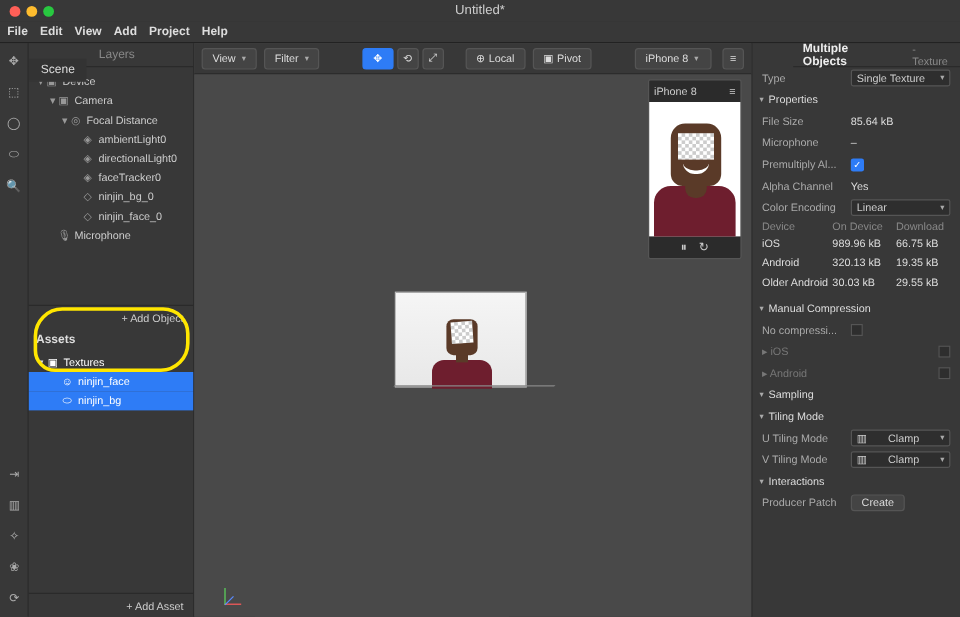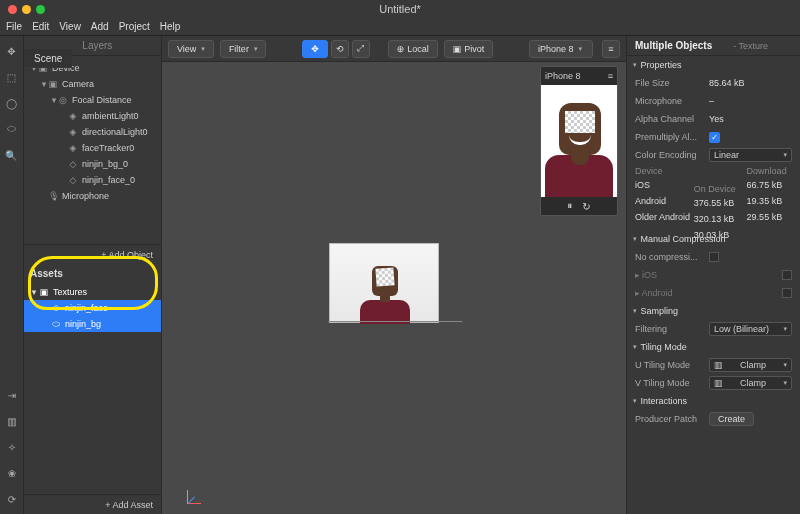--- a/index.html
+++ b/index.html
@@ -3,33 +3,33 @@
 <meta charset="utf-8">
 <style>
   * { box-sizing: border-box; margin: 0; padding: 0; font-family: -apple-system, Helvetica, Arial, sans-serif; }
   body { width: 800px; height: 514px; background: #383838; color: #ccc; font-size: 10px; overflow: hidden; position: relative; }
   .titlebar { height: 18px; background: #383838; display: flex; align-items: center; position: relative; }
   .traffic { display: flex; gap: 5px; margin-left: 8px; }
   .dot { width: 9px; height: 9px; border-radius: 50%; }
   .red { background: #ff5f57; } .yellow { background: #febc2e; } .green { background: #28c840; }
   .title { position: absolute; left: 50%; transform: translateX(-50%); color: #ccc; font-size: 11px; }
   .menubar { height: 18px; background: #383838; display: flex; align-items: center; padding-left: 6px; gap: 10px; font-size: 10px; border-bottom: 1px solid #222; }
-  .menubar span { color: #ddd; }
+  .menubar span { color: #ddd; font-weight: bold; }
   .main { display: flex; height: 478px; }
   .toolstrip { width: 24px; background: #383838; border-right: 1px solid #2a2a2a; display: flex; flex-direction: column; align-items: center; padding-top: 8px; gap: 12px; }
   .toolstrip .ic { width: 14px; height: 14px; color: #aaa; display:flex; align-items:center; justify-content:center;}
   .leftcol { width: 138px; background: #383838; border-right: 1px solid #2a2a2a; display: flex; flex-direction: column; position: relative; }
   .tabhdr { display: flex; height: 20px; border-bottom: 1px solid #2a2a2a; font-size: 10px; }
   .tabhdr div { padding: 4px 10px; color: #888; }
   .tabhdr .active { background: #333; color: #ddd; border-bottom:1px solid #383838; position:relative; top:13px; }
   .tree { flex: 0 0 188px; overflow: hidden; padding: 4px 0; }
   .ti { display: flex; align-items: center; height: 16px; color: #ccc; font-size: 9px; white-space: nowrap; }
   .ti .tw { width: 8px; text-align:center; color:#999; }
   .ti .ic { margin-right: 4px; color:#999; width:10px; text-align:center;}
-  .addbar { height: 20px; border-top: 1px solid #2a2a2a; display:flex; align-items:center; justify-content:flex-end; padding-right:8px; color:#ccc; font-size:9px; }
+  .addbar { height: 20px; border-top: 1px solid #2a2a2a; display:flex; align-items:center; justify-content:flex-end; padding-right:8px; color:#ccc; font-size:9px;margin-top:10px; }
   .assets-hdr { height:18px; padding:4px 6px; color:#ddd; font-weight:600; font-size:10px; }
   .assets-tree { flex:1; padding-top:2px; }
   .at { display:flex; align-items:center; height:16px; font-size:9px; color:#fff; padding-left:6px;}
   .at.sel { background:#2e7cf6; }
   .at .tw { width:8px; color:#ddd; text-align:center;}
   .at .ic { width:12px; text-align:center; margin-right:3px; }
   .highlight { position:absolute; left:4px; top:220px; width:130px; height:54px; border:3px solid #ffe600; border-radius:24px 22px 24px 18px; pointer-events:none; }
   .viewport { flex: 1; background: #4a4a4a; position: relative; display:flex; flex-direction:column; }
   .vp-top { height: 26px; display:flex; align-items:center; padding: 0 6px; gap:6px; background:#383838; border-bottom:1px solid #2a2a2a; }
   .btngrp { display:flex; align-items:center; }
@@ -54,35 +54,35 @@
   .preview { position:absolute; right:8px; top:30px; width:78px; background:#2b2b2b; border:1px solid #555; border-radius:2px; }
   .preview-hdr { height:18px; display:flex; align-items:center; justify-content:space-between; padding:0 4px; font-size:9px; color:#ccc;}
   .preview-img { height:112px; background:#fff; position:relative; overflow:hidden;}
   .preview-img .phead { position:absolute; left:18px; top:18px; width:42px; height:52px; background:#5a3a28; border-radius:12px 12px 10px 10px;}
   .preview-img .psmile { position:absolute; left:28px; top:50px; width:22px; height:10px; border-bottom:3px solid #fff; border-radius:0 0 12px 12px;}
   .preview-img .pchecker { position:absolute; left:24px; top:26px; width:30px; height:22px; background: repeating-conic-gradient(#ccc 0 25%, #fff 0 50%) 0 0/6px 6px;}
   .preview-img .pshirt { position:absolute; left:4px; top:70px; right:4px; height:44px; background:#6e1e2e; border-radius:14px 14px 0 0;}
   .preview-img .pcollar { position:absolute; left:30px; top:68px; width:18px; height:12px; background:#5a3a28; border-radius:0 0 8px 8px;}
   .preview-ftr { height:18px; display:flex; align-items:center; justify-content:center; gap:10px; color:#ccc;}
   .inspector { width: 174px; background: #383838; border-left: 1px solid #2a2a2a; overflow:hidden; font-size:9px; color:#ccc; }
-  .insp-hdr { height:20px; display:flex; align-items:center; padding:0 8px; gap:21px; border-bottom:1px solid #2a2a2a;}
+  .insp-hdr { height:20px; display:flex; align-items:center; padding:0 8px; gap:21px; border-bottom:1px solid #2a2a2a;margin-left:34px;}
   .insp-hdr b { color:#eee; font-size:10px;}
   .insp-hdr span { color:#888;}
   .row { display:flex; align-items:center; height:18px; padding: 0 8px;}
   .row .lab { width:74px; color:#aaa;}
   .row .val { color:#ddd;}
   .select { flex:1; background:#2e2e2e; border:1px solid #555; border-radius:2px; padding:1px 4px; display:flex; justify-content:space-between; align-items:center;}
   .select::after{content:"▾"; font-size:7px; color:#aaa;}
   .sect { display:flex; align-items:center; height:18px; padding:0 6px; color:#ddd; font-weight:400;}
   .sect::before { content:"▾"; font-size:7px; margin-right:4px; color:#aaa;}
   .chk { width:11px; height:11px; background:#2e7cf6; border-radius:2px; display:flex; align-items:center; justify-content:center; font-size:8px; color:#fff;}
   .table3 { padding: 2px 8px;}
   .table3 .hdr3 { display:flex; color:#888; height:14px;}
   .table3 .r3 { display:flex; height:16px; color:#ddd;}
-  .c1{width:62px;} .c2{width:56px;margin-top:18px;} .c3{width:48px;}
+  .c1{width:62px;} .c2{width:56px;} .c3{width:48px;}
   .sq { width:10px; height:10px; background:#2e2e2e; border:1px solid #555;}
   .bottomstrip { position:absolute; left:0; bottom:0; width:24px; height:170px; display:flex; flex-direction:column; align-items:center; justify-content:flex-end; gap:12px; padding-bottom:8px;}
 </style>
 </head>
 <body>
 
 <div class="titlebar">
   <div class="traffic">
     <div class="dot red"></div>
     <div class="dot yellow"></div>
@@ -243,52 +243,58 @@
           <span>↻</span>
         </div>
     </div>
   </div>
 
   <div class="inspector">
     <div class="insp-hdr">
         <b>Multiple Objects</b>
         <span>- Texture</span>
       </div>
+    <div class="row">
+        <div class="lab">Type</div>
+        <div class="select">
+          <span>Single Texture</span>
+        </div>
+      </div>
     <div class="sect">Properties</div>
     <div class="row">
         <div class="lab">File Size</div>
         <div class="val">85.64 kB</div>
       </div>
     <div class="row">
         <div class="lab">Microphone</div>
         <div class="val">–</div>
       </div>
     <div class="row">
+        <div class="lab">Premultiply Al...</div>
+        <div class="chk">✓</div>
+      </div>
+    <div class="row">
         <div class="lab">Alpha Channel</div>
         <div class="val">Yes</div>
-      </div>
-    <div class="row">
-        <div class="lab">Premultiply Al...</div>
-        <div class="chk">✓</div>
       </div>
     <div class="row">
         <div class="lab">Color Encoding</div>
         <div class="select">
           <span>Linear</span>
         </div>
       </div>
     <div class="table3">
       <div class="hdr3">
           <div class="c1">Device</div>
           <div class="c2">On Device</div>
           <div class="c3">Download</div>
         </div>
       <div class="r3">
           <div class="c1">iOS</div>
-          <div class="c2">376.55 kB</div>
+          <div class="c2">989.96 kB</div>
           <div class="c3">66.75 kB</div>
         </div>
       <div class="r3">
           <div class="c1">Android</div>
           <div class="c2">320.13 kB</div>
           <div class="c3">19.35 kB</div>
         </div>
       <div class="r3">
           <div class="c1">Older Android</div>
           <div class="c2">30.03 kB</div>
@@ -306,26 +312,20 @@
           <div class="spacer"></div>
           <div class="sq"></div>
         </div>
       <div class="row">
           <div class="lab" style="color:#777">▸ <span>Android</span></div>
           <div class="spacer"></div>
           <div class="sq"></div>
         </div>
     </div>
     <div class="sect">Sampling</div>
-    <div class="row">
-        <div class="lab">Filtering</div>
-        <div class="select">
-          <span>Low (Bilinear)</span>
-        </div>
-      </div>
     <div class="sect">Tiling Mode</div>
     <div class="row">
         <div class="lab">U Tiling Mode</div>
         <div class="select">▥ <span>Clamp</span></div>
       </div>
     <div class="row">
         <div class="lab">V Tiling Mode</div>
         <div class="select">▥ <span>Clamp</span></div>
       </div>
     <div class="sect">Interactions</div>

